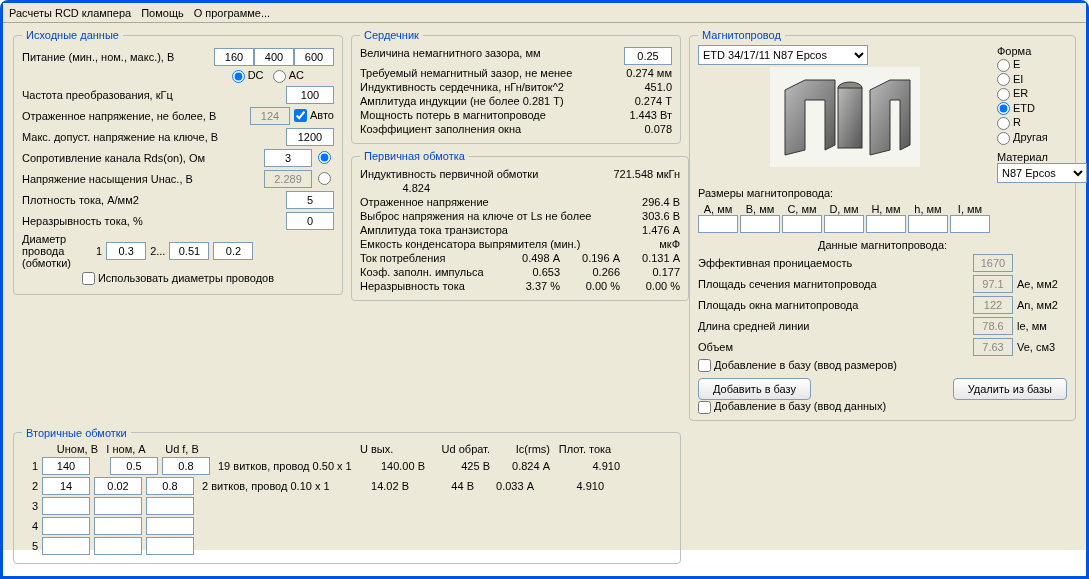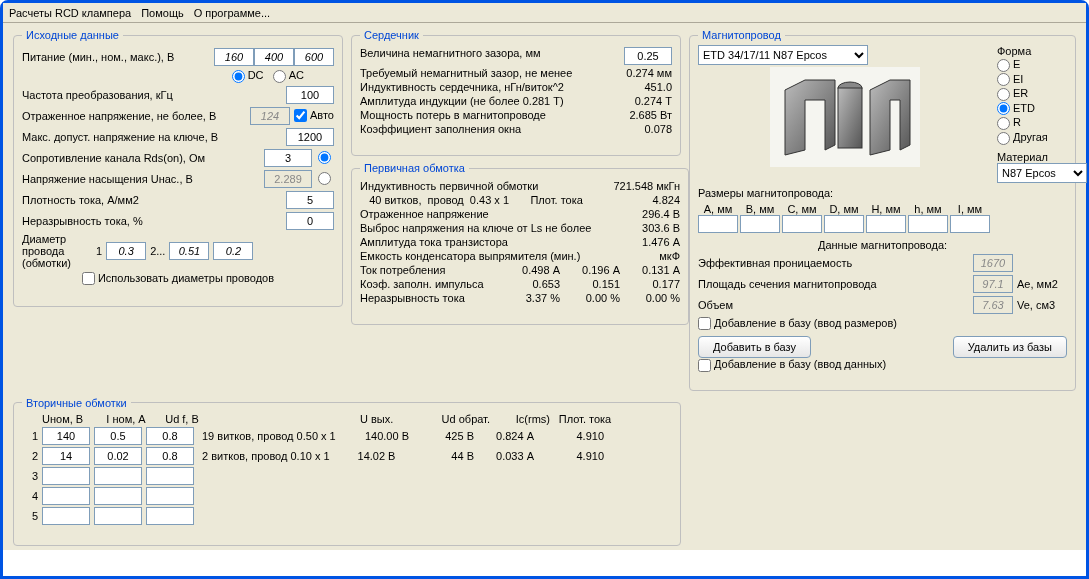--- a/index.html
+++ b/index.html
@@ -46,33 +46,33 @@
   height: 20px; background: #ece9d8;
   display: flex; align-items: center; padding: 1px 6px;
   border-bottom: 1px solid #aca899;
 }
 .menubar span { margin-right: 10px; cursor: default; }
 .client { background: #ece9d8; padding: 6px 10px 8px 10px; height: calc(100% - 46px); }
 fieldset {
   border: 1px solid #bfbfbf;
   border-radius: 4px;
   margin: 0;
-  padding: 4px 8px 18px 8px;
+  padding: 4px 8px 6px 8px;
 }
 legend { color: #0046d5; padding: 0 4px; }
 .row { display: flex; align-items: center; margin: 3px 0; }
 .lbl { flex: 1; }
 input[type=text] {
   height: 18px; padding: 1px 3px;
   border: 1px solid #7f9db9;
   font-family: inherit; font-size: 11px;
   background: #fff;
 }
 input[type=text].ro { background: #ece9d8; color: #888; }
-.w40 { width: 40px; text-align: center; font-style: italic; }
+.w40 { width: 40px; text-align: center; }
 .w50 { width: 48px; text-align: center; }
 input[type=radio], input[type=checkbox] { margin: 0 3px 0 0; vertical-align: middle; }
 select { height: 20px; border: 1px solid #7f9db9; font-family: inherit; font-size: 11px; background:#fff; }
 .btn {
   height: 22px; padding: 0 14px;
   border: 1px solid #7f9db9;
   border-radius: 4px;
   background: linear-gradient(to bottom, #fff, #e6e6e6);
   font-family: inherit; font-size: 11px;
   cursor: pointer;
@@ -185,35 +185,34 @@
           <div class="primary-row">
               <span class="pl">Индуктивность сердечника, нГн/виток^2</span>
               <span class="pv">451.0</span>
             </div>
           <div class="primary-row">
               <span class="pl">Амплитуда индукции      (не более 0.281 Т)</span>
               <span class="pv">0.274 Т</span>
             </div>
           <div class="primary-row">
               <span class="pl">Мощность потерь в магнитопроводе</span>
-              <span class="pv">2.685 Вт</span>
+              <span class="pv">1.443 Вт</span>
             </div>
           <div class="primary-row">
               <span class="pl">Коэффициент заполнения окна</span>
               <span class="pv">0.078</span>
             </div>
         </fieldset>
         <fieldset style="margin-top:6px">
           <legend>Первичная обмотка</legend>
           <div class="primary-row">
               <span class="pl">Индуктивность первичной обмотки</span>
               <span class="pv" style="width:90px">721.548 мкГн</span>
             </div>
           <div class="primary-row">
-              <span class="pl" style="white-space:pre">   40 витков,  провод  0.43 x 1       Плот. тока</span>
               <span class="pv">4.824</span>
             </div>
           <div class="primary-row">
               <span class="pl">Отраженное напряжение</span>
               <span class="pv">296.4 В</span>
             </div>
           <div class="primary-row">
               <span class="pl">Выброс напряжения на ключе от Ls не более</span>
               <span class="pv">303.6 В</span>
             </div>
@@ -227,21 +226,21 @@
             </div>
           <div class="primary-row">
               <span class="pl" style="flex:0 0 140px">Ток потребления</span>
               <span style="width:60px;text-align:right">0.498 А</span>
               <span style="width:60px;text-align:right">0.196 А</span>
               <span style="width:60px;text-align:right">0.131 А</span>
             </div>
           <div class="primary-row">
               <span class="pl" style="flex:0 0 140px">Коэф. заполн. импульса</span>
               <span style="width:60px;text-align:right">0.653</span>
-              <span style="width:60px;text-align:right">0.151</span>
+              <span style="width:60px;text-align:right">0.266</span>
               <span style="width:60px;text-align:right">0.177</span>
             </div>
           <div class="primary-row">
               <span class="pl" style="flex:0 0 140px">Неразрывность  тока</span>
               <span style="width:60px;text-align:right">3.37 %</span>
               <span style="width:60px;text-align:right">0.00 %</span>
               <span style="width:60px;text-align:right">0.00 %</span>
             </div>
         </fieldset>
       </div>
@@ -296,66 +295,76 @@
               <span class="ml">Эффективная проницаемость</span>
               <input type="text" class="w40 ro" readonly="" value="1670" style="">
               <span class="mu"></span>
             </div>
           <div class="mag-data-row">
               <span class="ml">Площадь сечения магнитопровода</span>
               <input type="text" class="w40 ro" readonly="" value="97.1" style="">
               <span class="mu">Ae, мм2</span>
             </div>
           <div class="mag-data-row">
+              <span class="ml">Площадь окна магнитопровода</span>
+              <input type="text" class="w40 ro" readonly="" value="122" style="">
+              <span class="mu">An, мм2</span>
+            </div>
+          <div class="mag-data-row">
+              <span class="ml">Длина средней линии</span>
+              <input type="text" class="w40 ro" readonly="" value="78.6" style="">
+              <span class="mu">le, мм</span>
+            </div>
+          <div class="mag-data-row">
               <span class="ml">Объем</span>
               <input type="text" class="w40 ro" readonly="" value="7.63" style="">
               <span class="mu">Ve, см3</span>
             </div>
           <div><label><input type="checkbox" style=""><span>Добавление в базу (ввод размеров)</span></label></div>
           <div style="display:flex;justify-content:space-between;margin-top:6px">
             <button class="btn">Добавить в базу</button>
             <button class="btn">Удалить из базы</button>
           </div>
           <div><label><input type="checkbox" style=""><span>Добавление в базу (ввод данных)</span></label></div>
         </fieldset>
       </div>
     </div>
 
     <fieldset style="margin-top:6px;width:668px">
       <legend>Вторичные обмотки</legend>
       <div style="display:flex">
         <div style="width:20px"></div>
-        <div style="width:56px;text-align:left">Uном, В</div>
+        <div style="width:56px;text-align:right">Uном, В</div>
         <div style="width:56px;text-align:center">I ном, А</div>
         <div style="width:56px;text-align:center">Ud f, B</div>
         <div style="width:150px"></div>
         <div style="width:65px;text-align:left">U вых.</div>
         <div style="width:65px;text-align:right">Ud обрат.</div>
         <div style="width:60px;text-align:right">Ic(rms)</div>
         <div style="width:70px;text-align:center">Плот. тока</div>
       </div>
       <div id="sec-rows">
           <div style="display: flex; align-items: center; margin: 2px 0px;">
             <div style="width:20px;text-align:right;padding-right:4px">1</div>
             <input type="text" class="w50" value="140" style="">
-            <input type="text" class="w50" value="0.5" style="margin-left: 4px;">
+            <input type="text" class="w50" value="0.5" style="margin-left: 20px;">
             <input type="text" class="w50" value="0.8" style="margin-left: 4px;">
             <div style="width:150px;padding-left:8px">19 витков, провод 0.50 x 1</div>
             <div style="width:65px;text-align:right">140.00 В</div>
             <div style="width:65px;text-align:right">425 В</div>
             <div style="width:60px;text-align:right">0.824 А</div>
             <div style="width:70px;text-align:right">4.910</div>
           </div>
           <div style="display: flex; align-items: center; margin: 2px 0px;">
             <div style="width:20px;text-align:right;padding-right:4px">2</div>
             <input type="text" class="w50" value="14" style="">
             <input type="text" class="w50" value="0.02" style="margin-left: 4px;">
             <input type="text" class="w50" value="0.8" style="margin-left: 4px;">
             <div style="width:150px;padding-left:8px">2 витков, провод 0.10 x 1</div>
-            <div style="width:65px;text-align:center">14.02 В</div>
+            <div style="width:65px;text-align:right">14.02 В</div>
             <div style="width:65px;text-align:right">44 В</div>
             <div style="width:60px;text-align:right">0.033 А</div>
             <div style="width:70px;text-align:right">4.910</div>
           </div>
           <div style="display: flex; align-items: center; margin: 2px 0px;">
             <div style="width:20px;text-align:right;padding-right:4px">3</div>
             <input type="text" class="w50" value="" style="">
             <input type="text" class="w50" value="" style="margin-left: 4px;">
             <input type="text" class="w50" value="" style="margin-left: 4px;">
             <div style="width:150px;padding-left:8px"></div>

